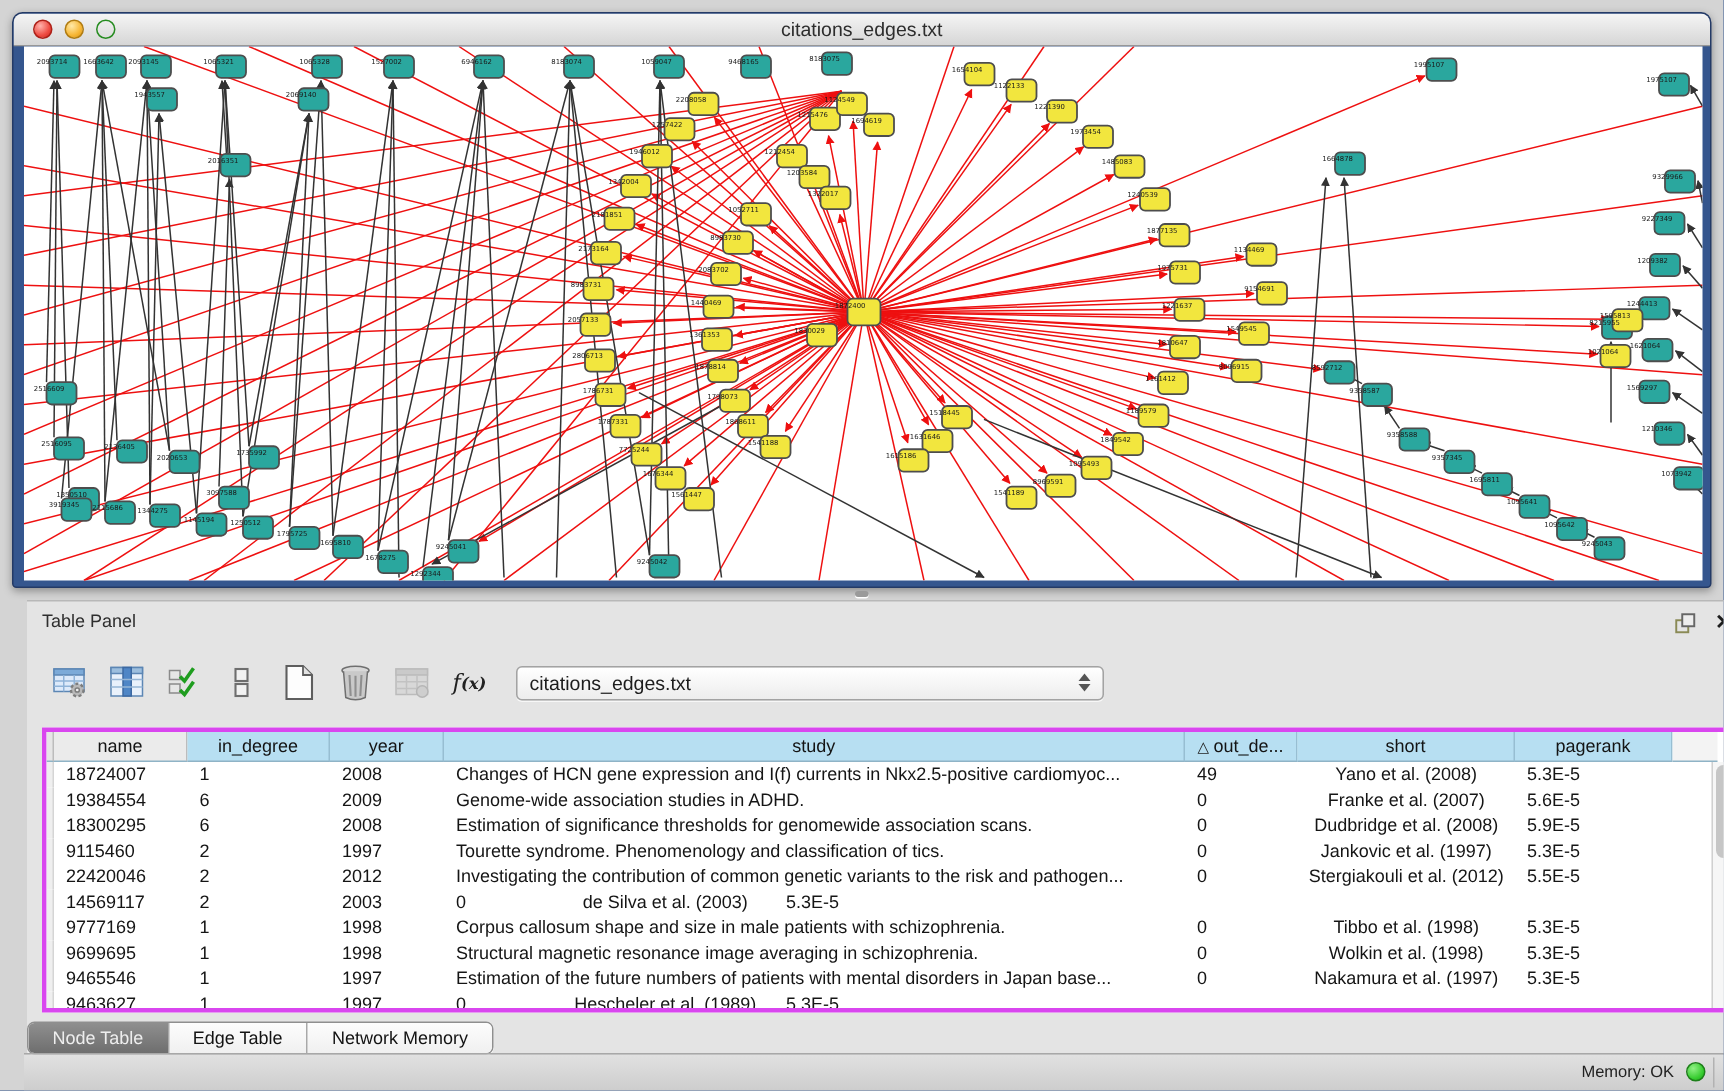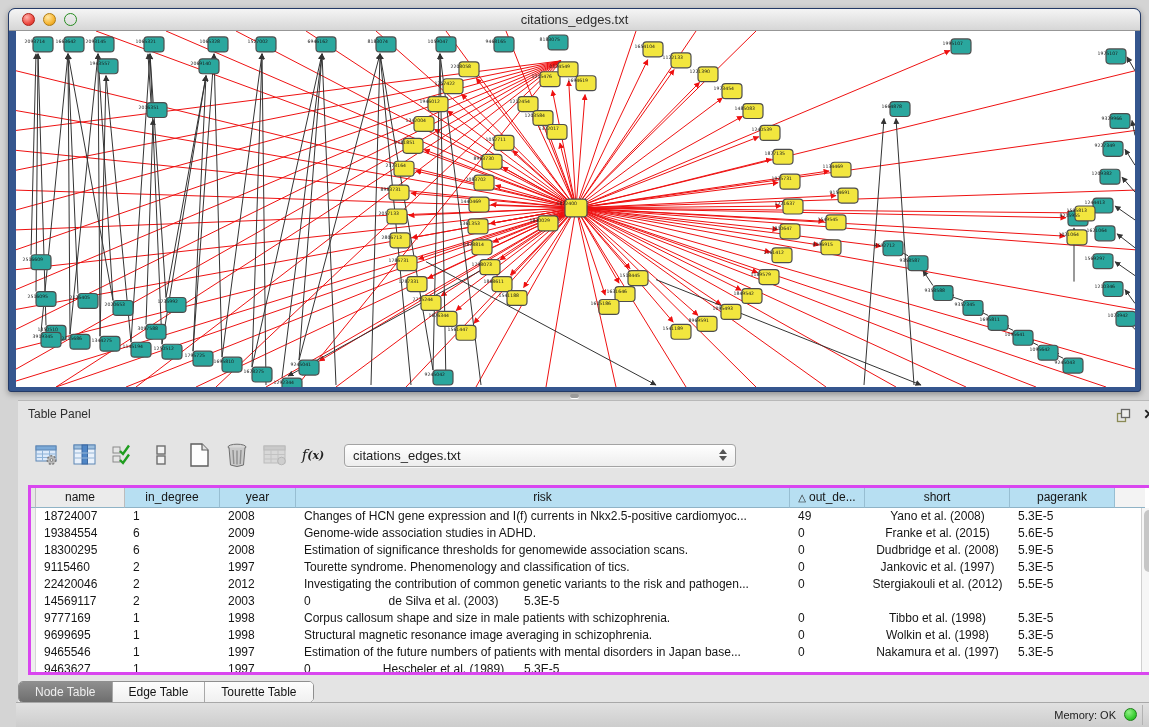--- a/index.html
+++ b/index.html
@@ -610,21 +610,21 @@
         </span>
     </div>
   </div>
 
   <div class="table-box">
     <div class="thead" id="thead">
         <div class="th strip c0"></div>
         <div class="th c1 namecol">name</div>
         <div class="th c2">in_degree</div>
         <div class="th c3">year</div>
-        <div class="th c4">risk</div>
+        <div class="th c4">study</div>
         <div class="th c5"><span class="sort-tri">△</span>out_de...</div>
         <div class="th c6">short</div>
         <div class="th c7">pagerank</div>
         <div class="th filler c8"></div>
       </div>
     <div class="tbody" id="tbody">
         <div class="trow">
           <div class="td strip c0"></div>
           <div class="td c1">18724007</div>
           <div class="td c2">1</div>
@@ -634,21 +634,21 @@
           <div class="td c6 center">Yano et al. (2008)</div>
           <div class="td c7">5.3E-5</div>
         </div>
         <div class="trow">
           <div class="td strip c0"></div>
           <div class="td c1">19384554</div>
           <div class="td c2">6</div>
           <div class="td c3">2009</div>
           <div class="td c4">Genome-wide association studies in ADHD.</div>
           <div class="td c5">0</div>
-          <div class="td c6 center">Franke et al. (2015)</div>
+          <div class="td c6 center">Franke et al. (2007)</div>
           <div class="td c7">5.6E-5</div>
         </div>
         <div class="trow">
           <div class="td strip c0"></div>
           <div class="td c1">18300295</div>
           <div class="td c2">6</div>
           <div class="td c3">2008</div>
           <div class="td c4">Estimation of significance thresholds for genomewide association scans.</div>
           <div class="td c5">0</div>
           <div class="td c6 center">Dudbridge et al. (2008)</div>
@@ -725,21 +725,21 @@
       </div>
     <div class="vscroll">
         <div class="vthumb"></div>
       </div>
   </div>
 
   <div class="tabstrip">
     <div class="segmented" id="tabs">
         <div class="seg active">Node Table</div>
         <div class="seg">Edge Table</div>
-        <div class="seg">Tourette Table</div>
+        <div class="seg">Network Memory</div>
       </div>
   </div>
 </div>
 
 <div class="statusbar">
   <span class="mem-label">Memory: OK</span>
   <span class="mem-circle"></span>
   <span class="divider"></span>
 </div>
 

